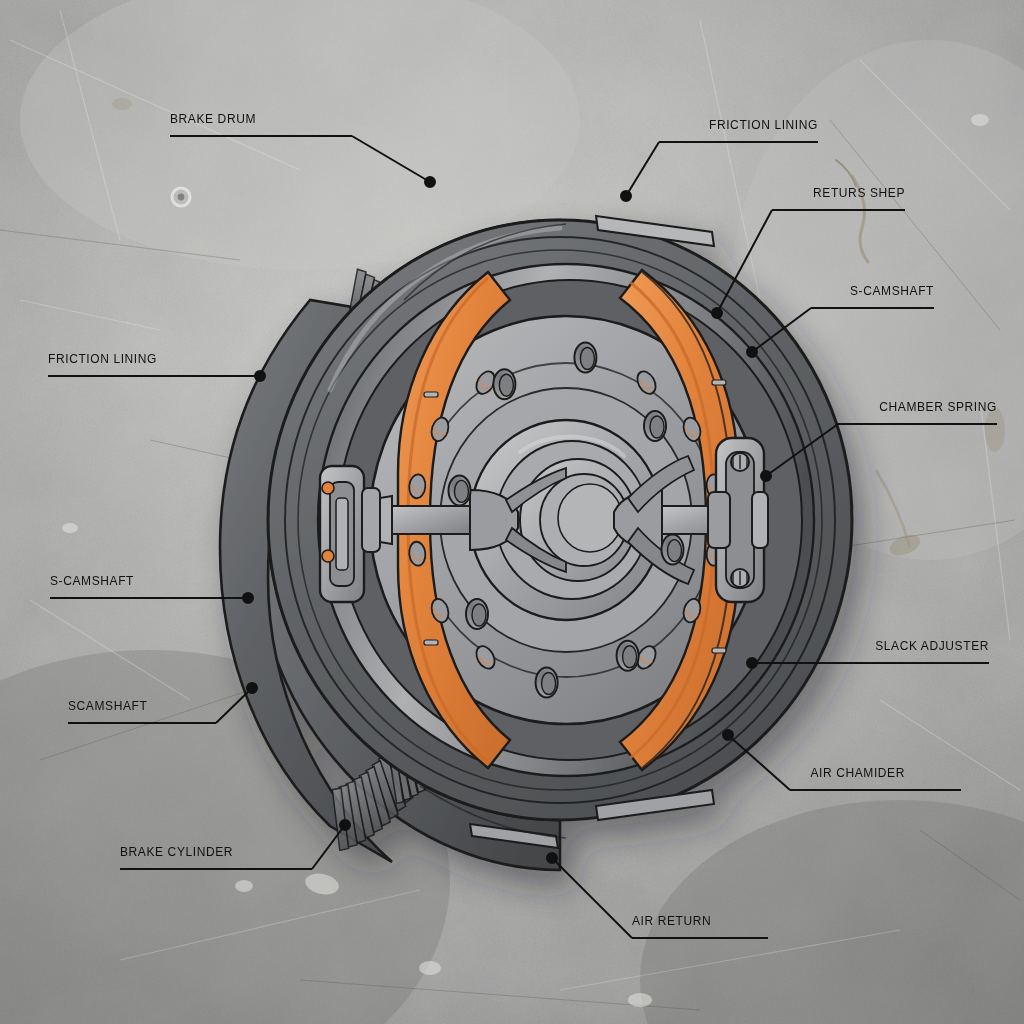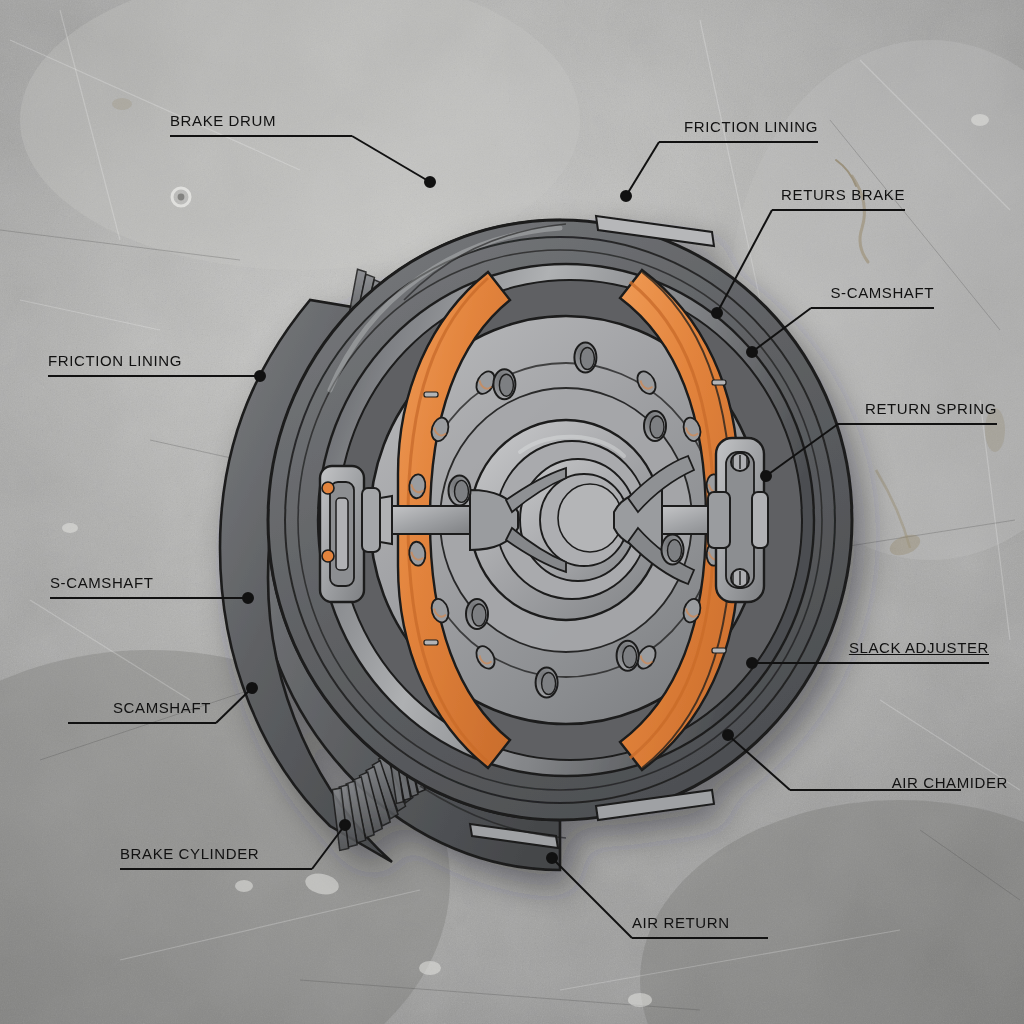--- a/index.html
+++ b/index.html
@@ -10,21 +10,21 @@
     background:#9a9a99;
     overflow:hidden;
   }
   #stage{position:relative;width:1024px;height:1024px;overflow:hidden;}
   #bg{position:absolute;inset:0;}
   #art{position:absolute;inset:0;}
   #labels{position:absolute;inset:0;}
   .lbl{
     position:absolute;
     font-family:"Liberation Sans", sans-serif;
-    font-size:15px;
+    font-size:12px;
     letter-spacing:0.6px;
     color:#111111;
     white-space:nowrap;
     line-height:1;
   }
   .lbl.r{transform:translateX(-100%);}
 </style>
 </head>
 <body>
 
@@ -864,24 +864,24 @@
         <circle cx="345" cy="825" r="5" fill="#111111"></circle>
         <line x1="632" y1="938" x2="768" y2="938" stroke="#111111" stroke-width="2"></line>
         <line x1="632" y1="938" x2="552" y2="858" stroke="#111111" stroke-width="2"></line>
         <circle cx="552" cy="858" r="5" fill="#111111"></circle>
       </g>
   </svg>
 
   <div id="labels">
       <div class="lbl" style="left: 170px; top: 113px;">BRAKE DRUM</div>
       <div class="lbl r" style="left: 818px; top: 119px;">FRICTION LINING</div>
-      <div class="lbl r" style="left: 905px; top: 187px;">RETURS BRAKE</div>
+      <div class="lbl r" style="left: 905px; top: 187px;">RETURS SHEP</div>
       <div class="lbl r" style="left: 934px; top: 285px;">S-CAMSHAFT</div>
-      <div class="lbl r" style="left: 997px; top: 401px;">RETURN SPRING</div>
-      <div class="lbl r" style="left: 989px; top: 640px; text-decoration: underline;">SLACK ADJUSTER</div>
-      <div class="lbl r" style="left: 1008px; top: 767px; margin-top: 8px;">AIR CHAMIDER</div>
+      <div class="lbl r" style="left: 997px; top: 401px;">CHAMBER SPRING</div>
+      <div class="lbl r" style="left: 989px; top: 640px;">SLACK ADJUSTER</div>
+      <div class="lbl r" style="left: 905px; top: 767px;">AIR CHAMIDER</div>
       <div class="lbl" style="left: 48px; top: 353px;">FRICTION LINING</div>
       <div class="lbl" style="left: 50px; top: 575px;">S-CAMSHAFT</div>
-      <div class="lbl" style="left: 68px; top: 700px; margin-left: 45px;">SCAMSHAFT</div>
+      <div class="lbl" style="left: 68px; top: 700px;">SCAMSHAFT</div>
       <div class="lbl" style="left: 120px; top: 846px;">BRAKE CYLINDER</div>
       <div class="lbl" style="left: 632px; top: 915px;">AIR RETURN</div>
     </div>
 </div>
 
 </body></html>

